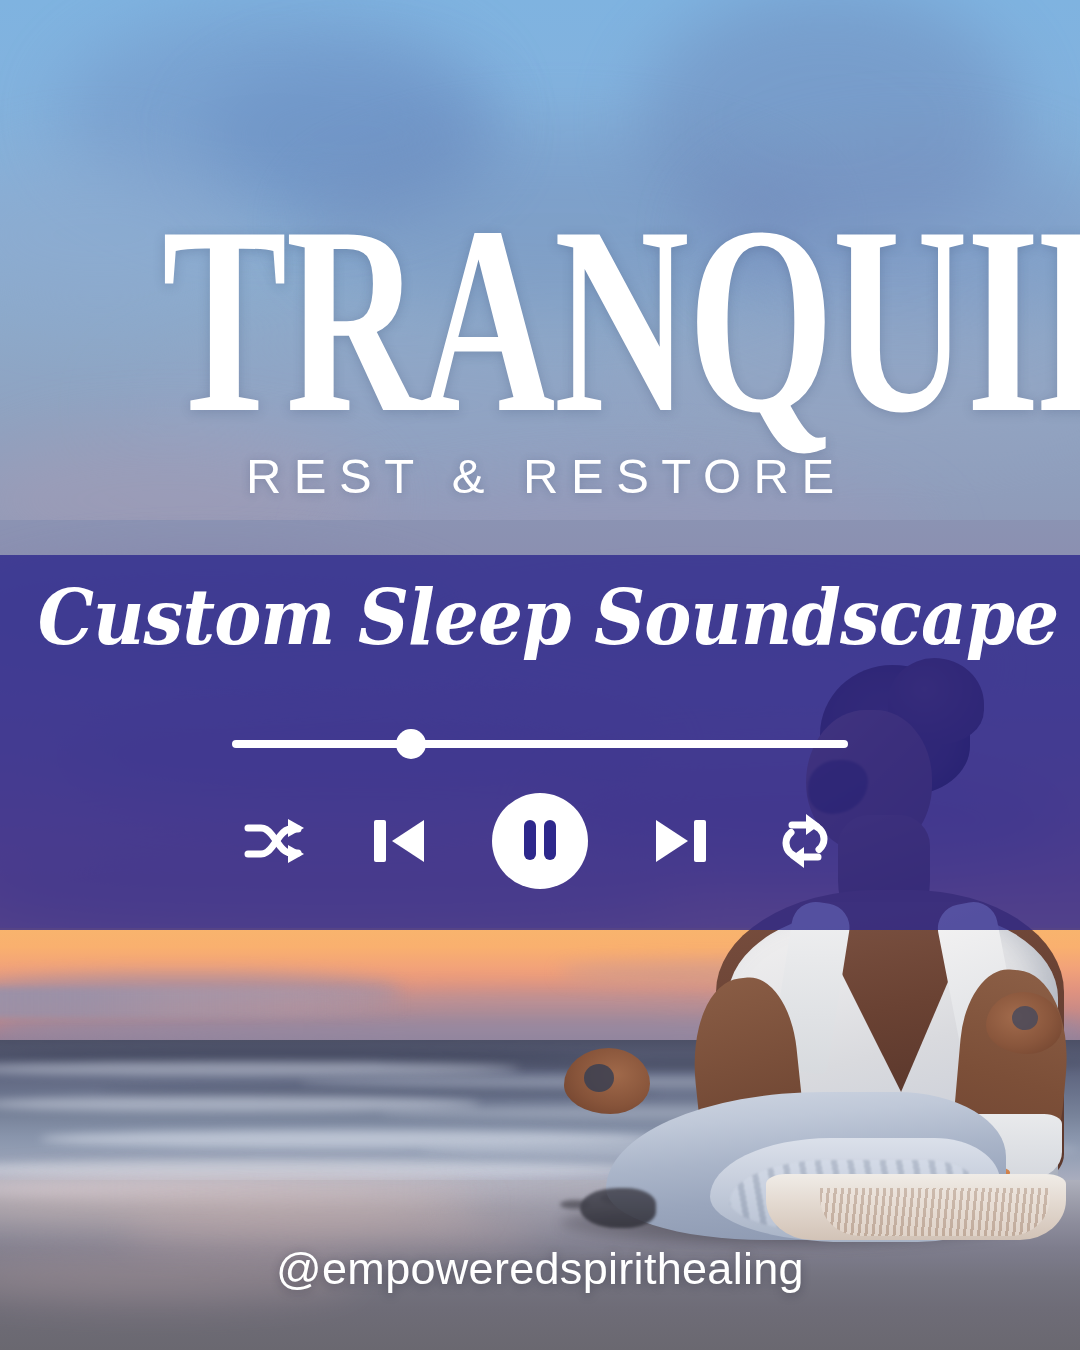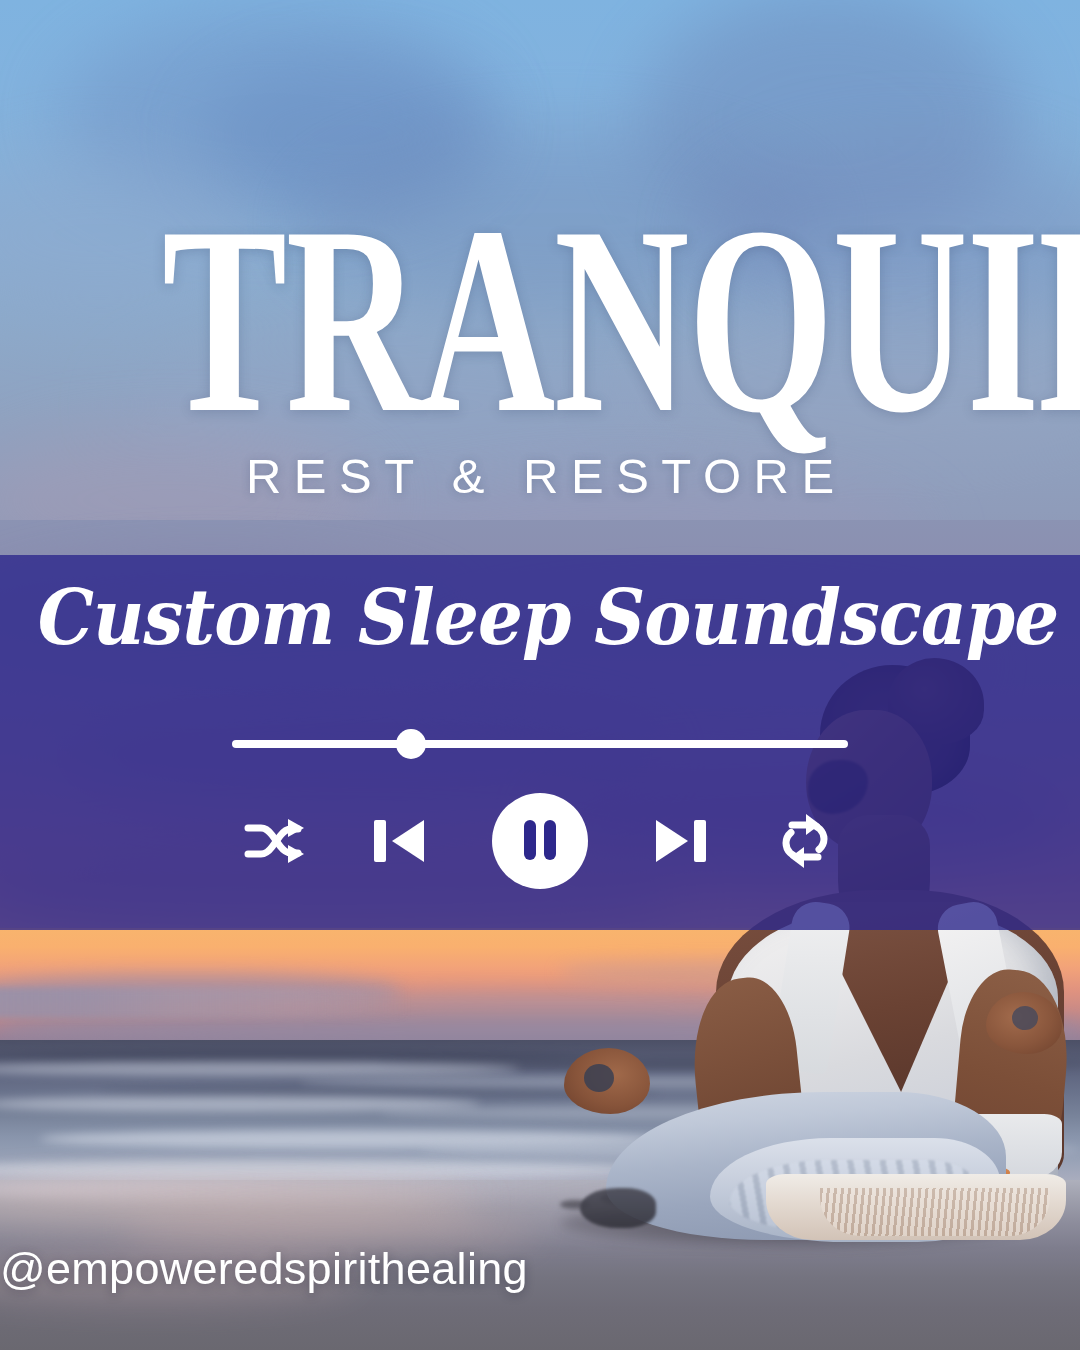--- a/index.html
+++ b/index.html
@@ -488,21 +488,21 @@
     border: 0;
     padding: 0;
     cursor: pointer;
   }
 
   
   .handle {
     position: absolute;
     left: 0; right: 0;
     top: 1243px;
-    text-align: left;
+    text-align: center;
     color: #ffffff;
     font-family: "Liberation Sans", sans-serif;
     font-weight: 300;
     font-size: 45px;
     letter-spacing: .3px;
     white-space: nowrap;
     text-shadow: 0 2px 10px rgba(20,20,40,.35);
   }
 </style>
 </head>

